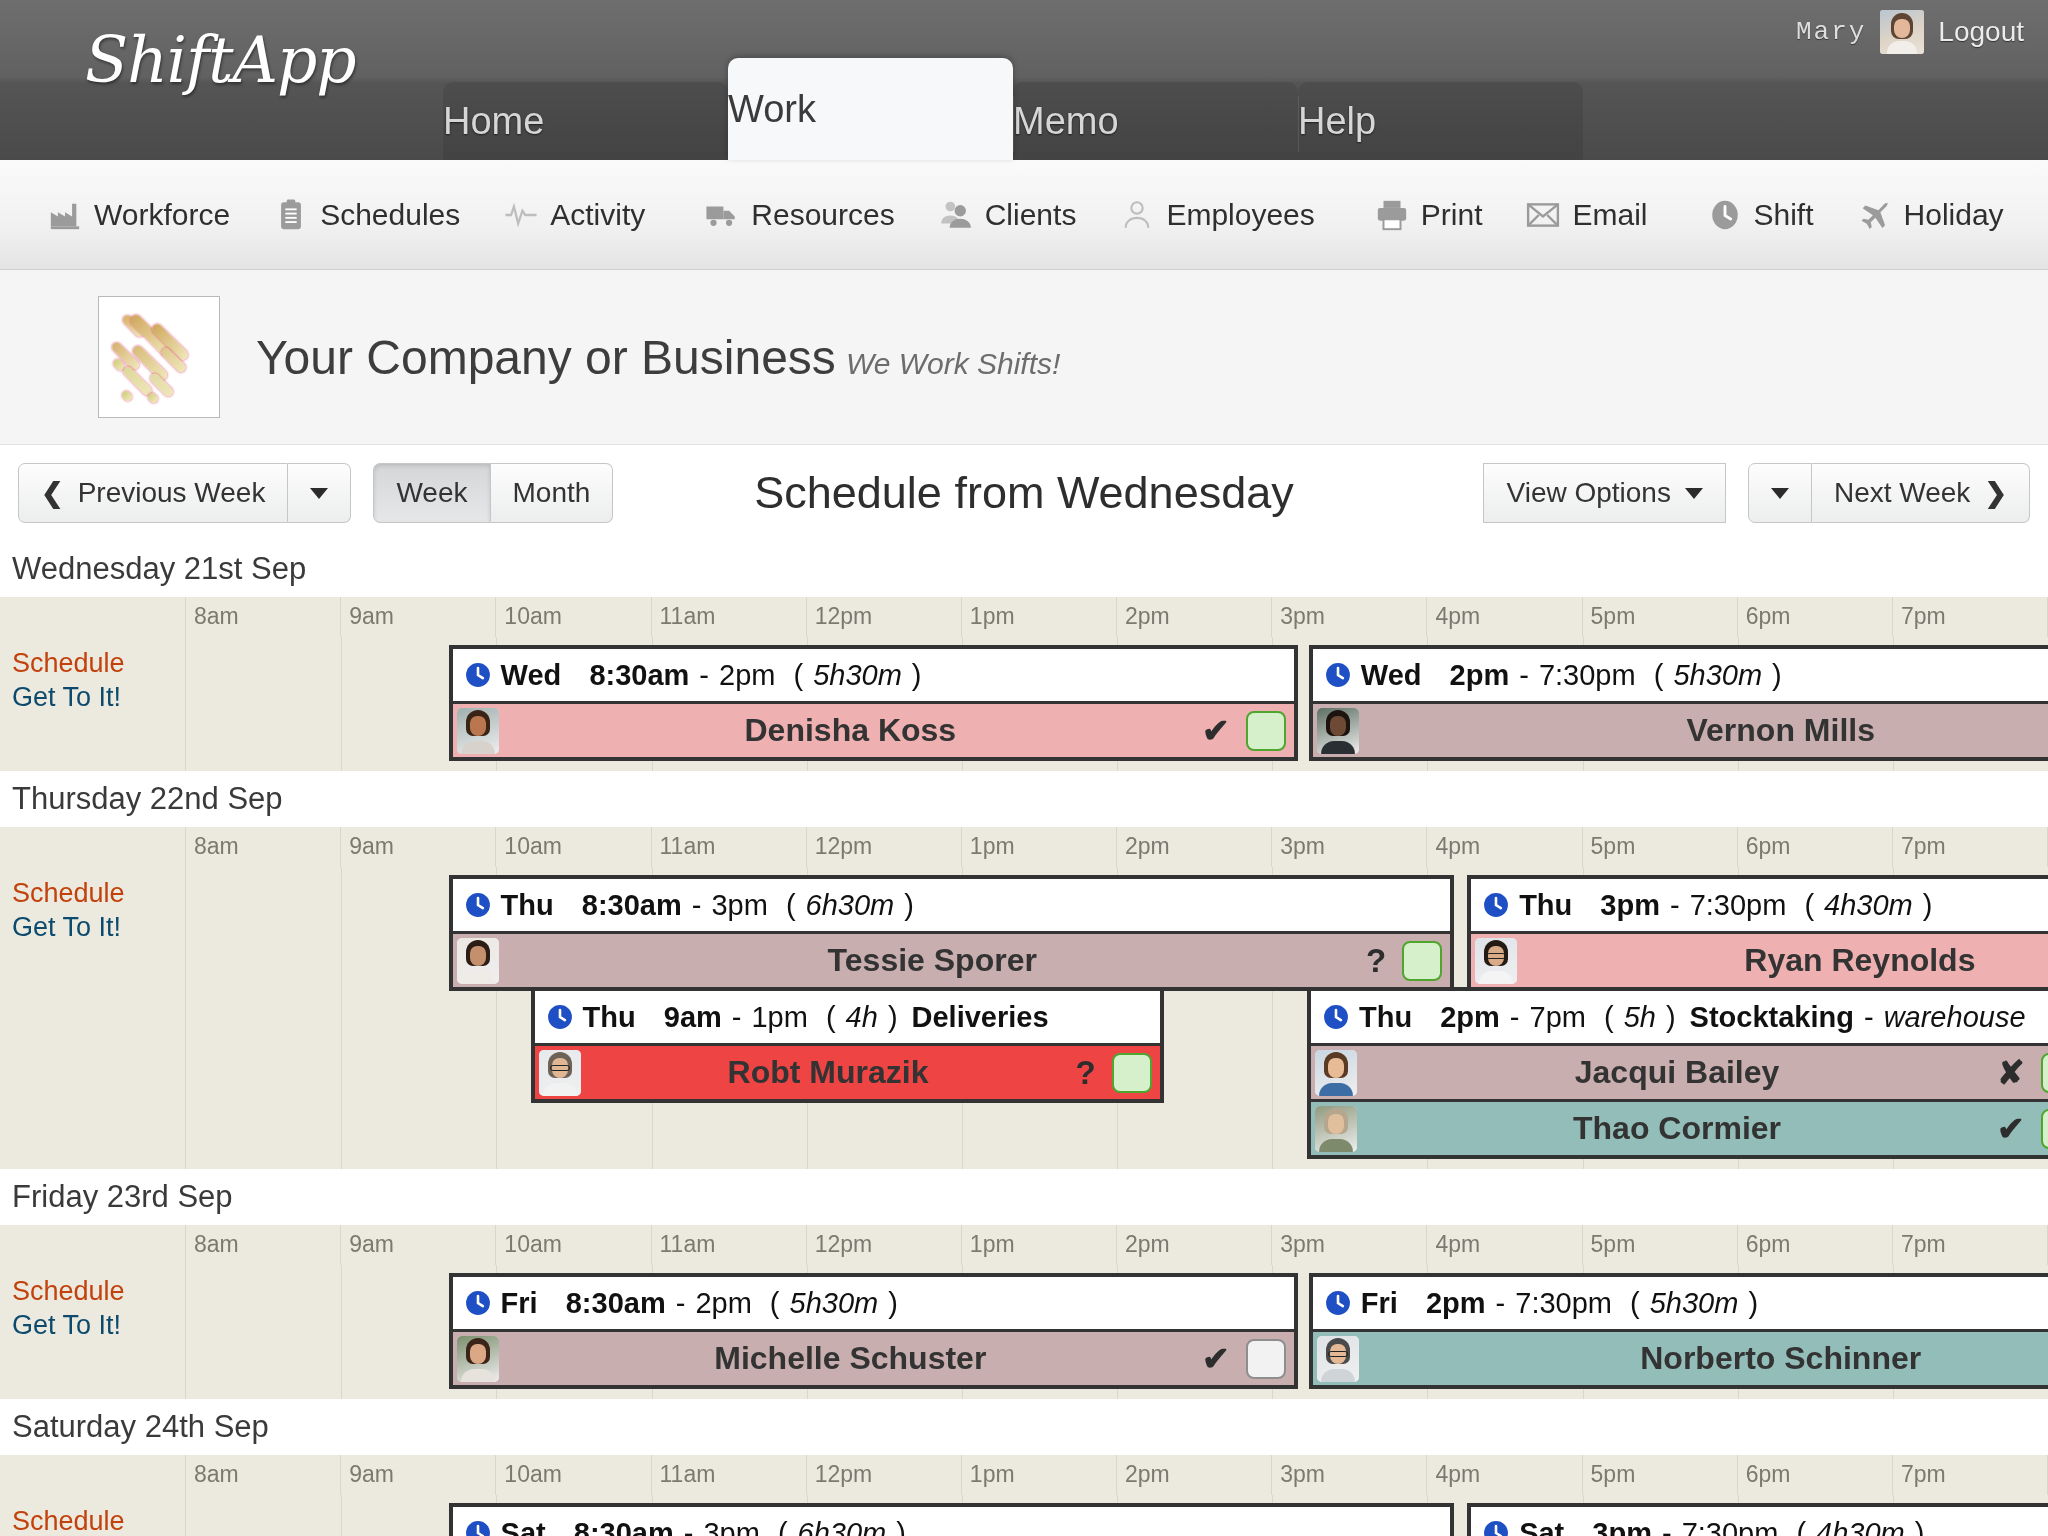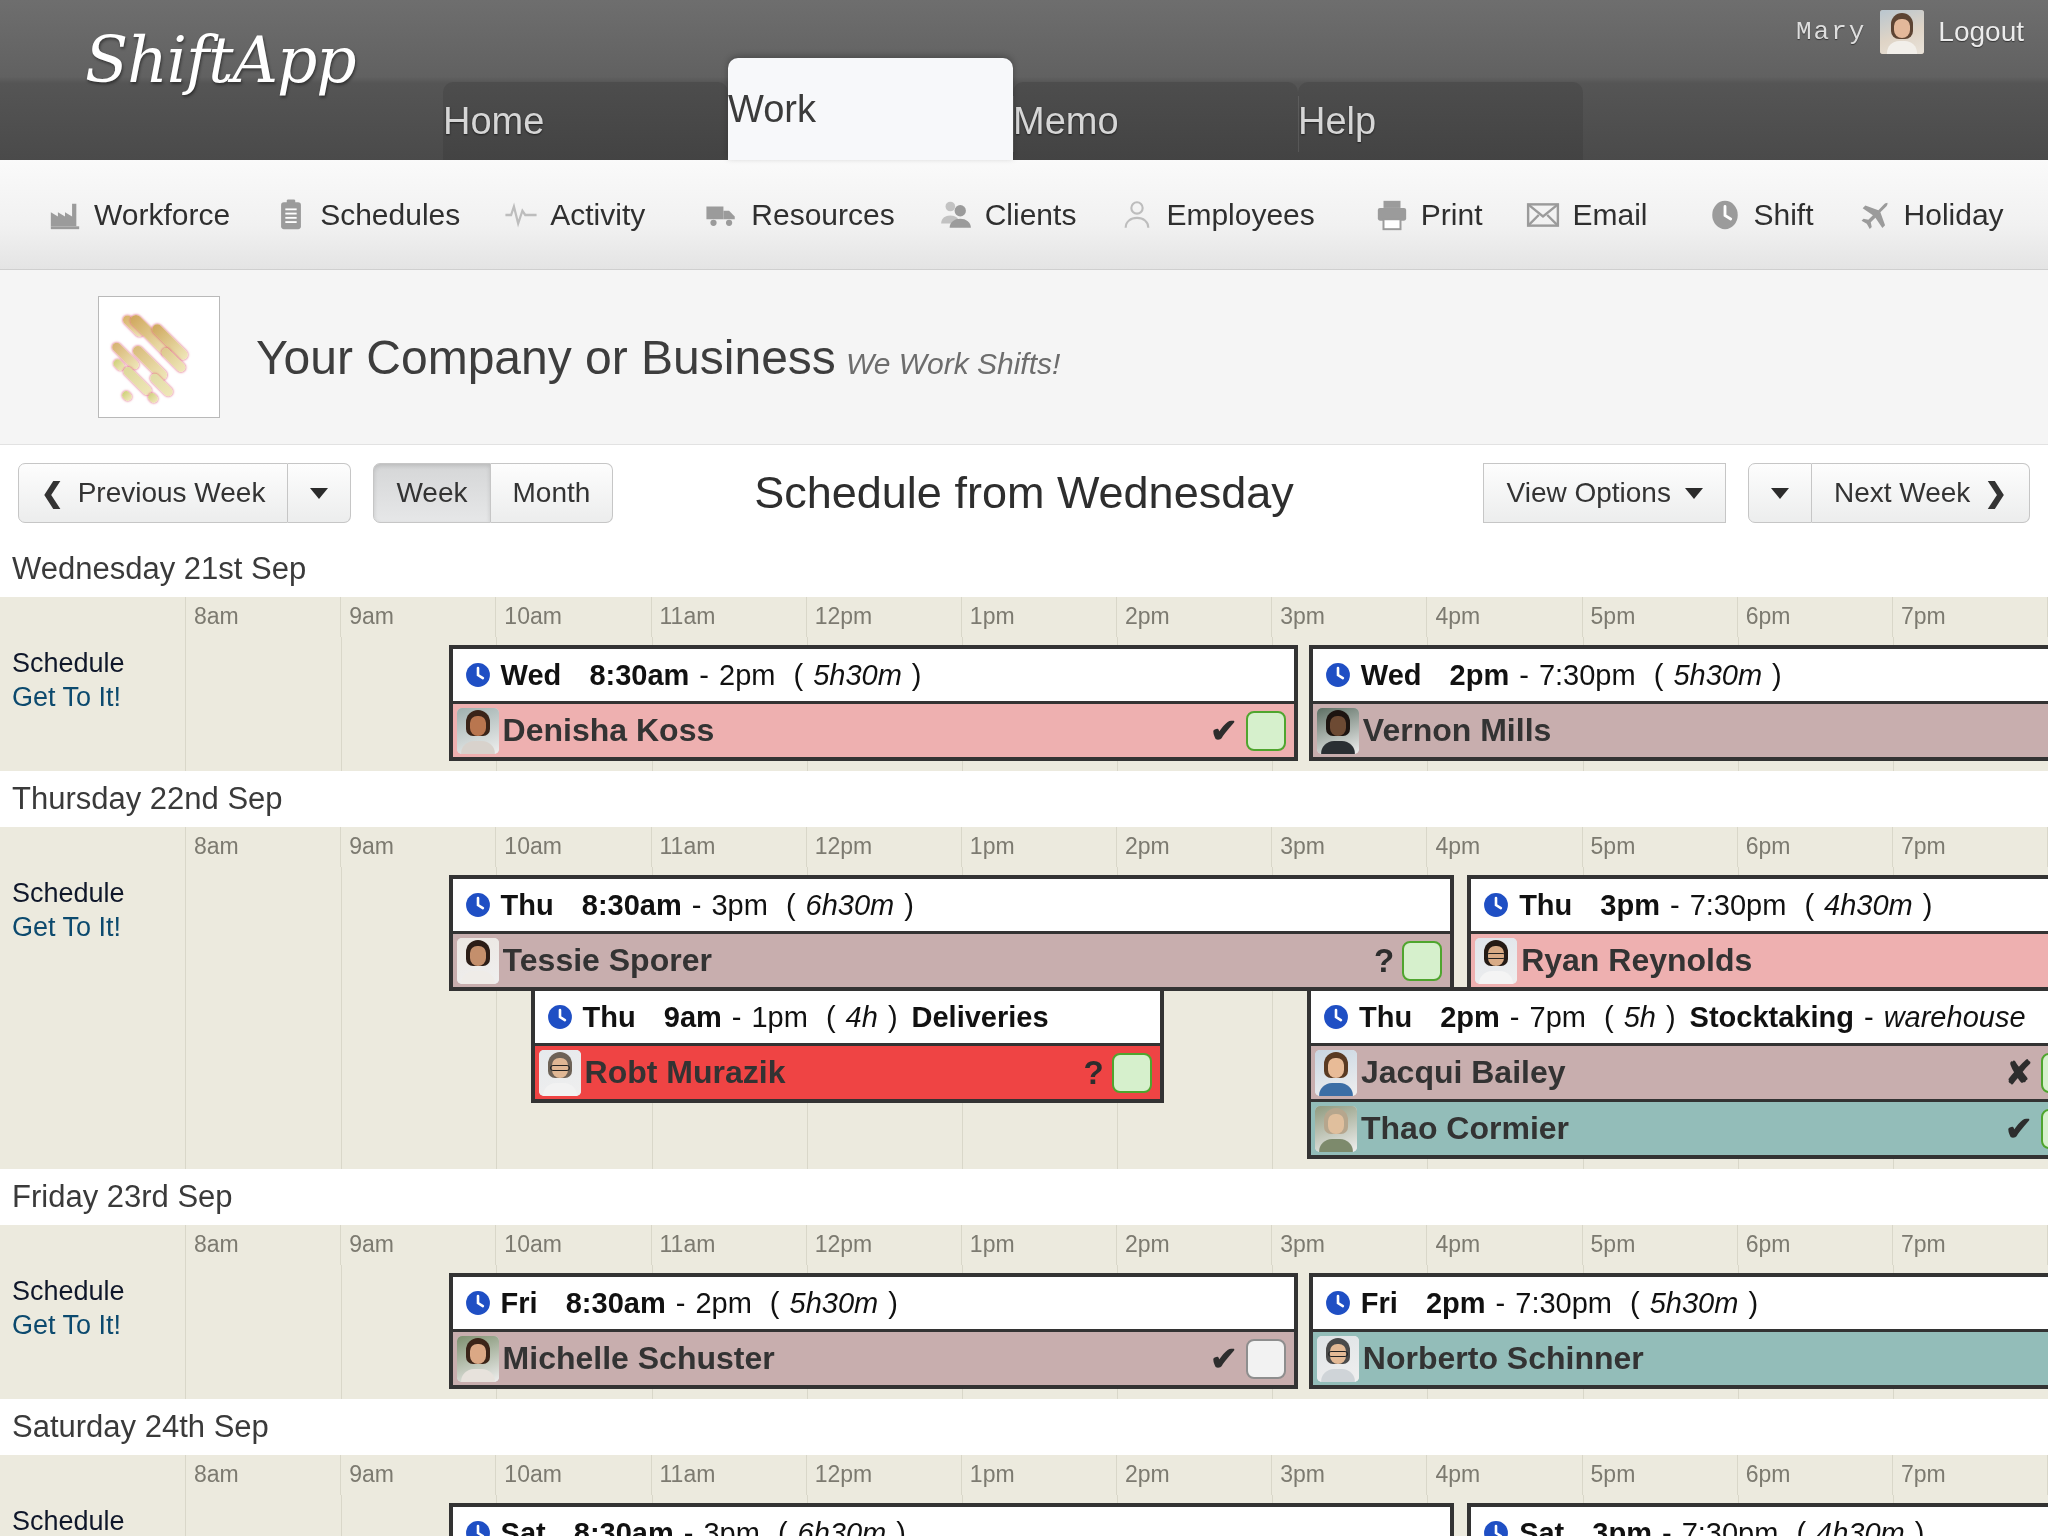--- a/index.html
+++ b/index.html
@@ -198,21 +198,21 @@
     font-size: 23px; color: #7c7a70;
     padding: 6px 0 0 8px;
   }
   .body-row { display:flex; position: relative; }
   .rail {
     width: 186px; flex: none;
     border-right: 1px solid #d9d7c9;
     background: #eceade;
     padding: 10px 0 0 12px;
   }
-  .rail-title { font-size: 27px; color:#0f172a; line-height: 1.25; }
+  .rail-title { font-size: 27px; color:#c2410c; line-height: 1.25; }
   .rail-sub { font-size: 27px; color:#0c4a6e; line-height: 1.25; }
   .lanes { position: relative; flex: 1 1 0; background: #eceade; }
   .colline { position: absolute; top:0; bottom:0; width:1px; background:#d9d7c9; }
 
   .shift {
     position: absolute;
     border: 4px solid #333333;
     background: #fff;
     overflow: hidden;
     margin-left: 28px;
@@ -230,21 +230,22 @@
   .t-norm { font-weight: 400; }
   .t-dur  { font-style: italic; }
   .t-task { font-weight: 700; margin-left: 4px; }
   .t-loc  { font-style: italic; }
 
   .assign {
     height: 56px;
     display: flex; align-items: center;
     border-top: 3px solid #333;
     padding-right: 8px;
-    gap: 4px;
+    gap: 12px;
+    text-align: center;
   }
   .assign:first-of-type { border-top: 3px solid #333; }
   .av {
     width: 42px; height: 46px; flex:none;
     margin-left: 4px;
     border-radius: 5px; overflow: hidden;
     position: relative; background: #dfe3e6;
   }
   .av .bg { position:absolute; inset:0; }
   .av .hair { position:absolute; left:9px; top:2px; width:24px; height:26px; border-radius:12px 12px 7px 7px; }

